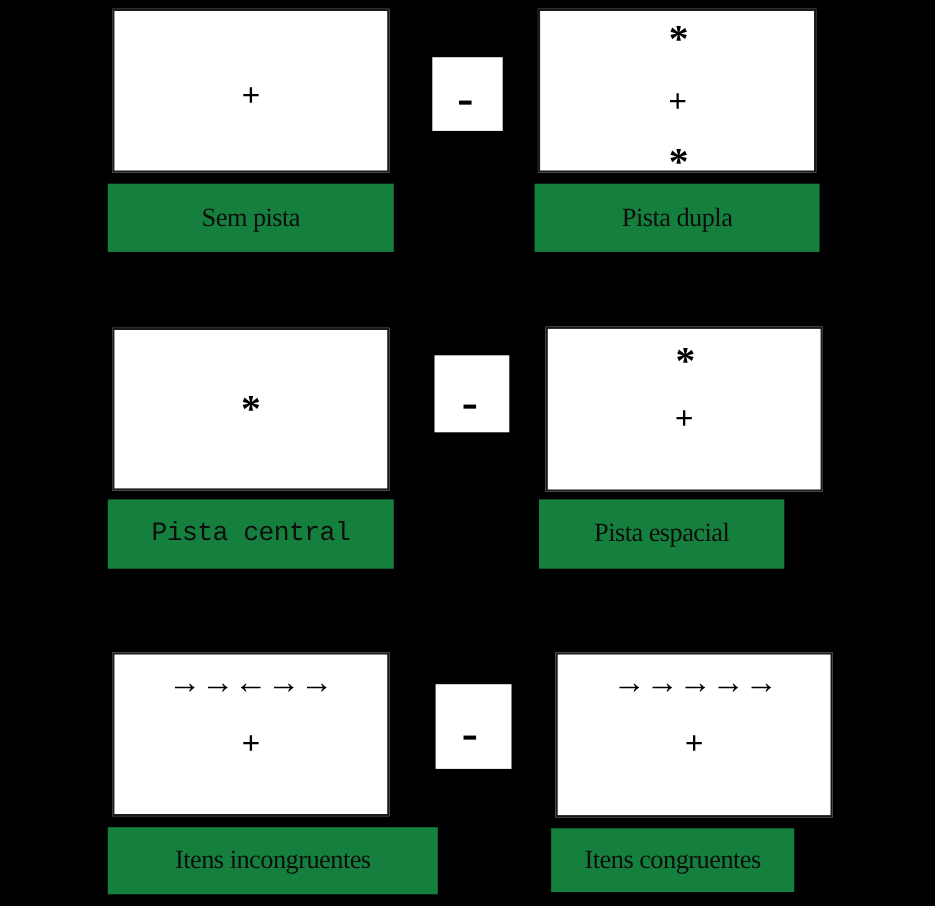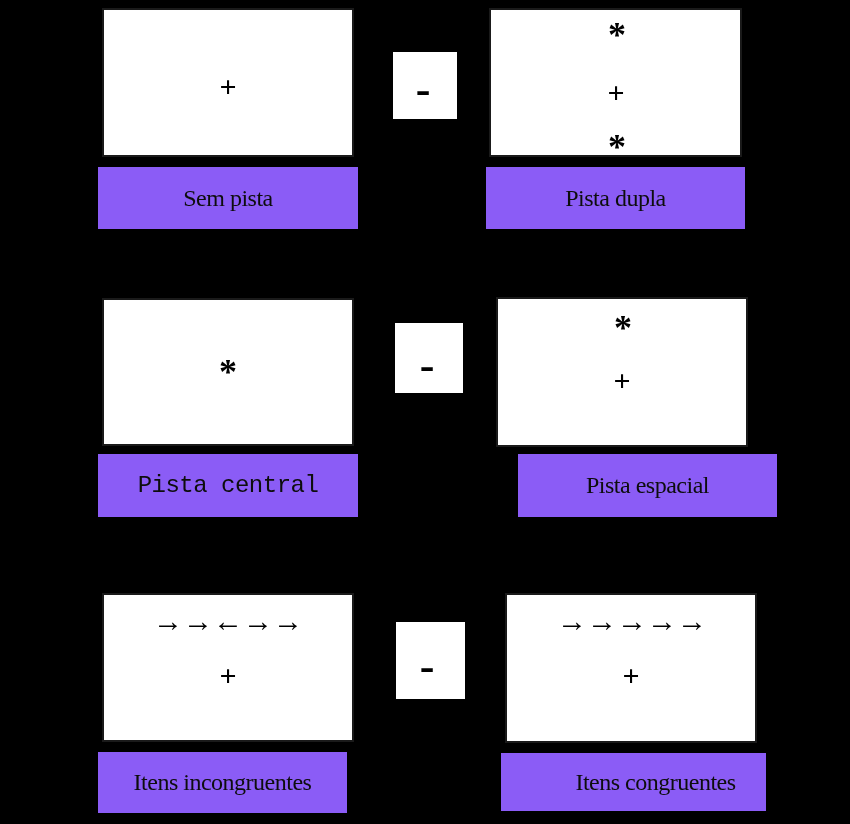--- a/index.html
+++ b/index.html
@@ -25,34 +25,34 @@
   .scr-r1l { left: 102px; top: 8px;   width: 252px; height: 149px; }
   .scr-r1r { left: 489px; top: 8px;   width: 253px; height: 149px; }
   .scr-r2l { left: 102px; top: 298px; width: 252px; height: 148px; }
   .scr-r2r { left: 496px; top: 297px; width: 252px; height: 150px; }
   .scr-r3l { left: 102px; top: 593px; width: 252px; height: 149px; }
   .scr-r3r { left: 505px; top: 593px; width: 252px; height: 150px; }
 
   
   .labelbox {
     position: absolute;
-    background: #8b5cf6;
+    background: #15803d;
     display: flex;
     align-items: center;
     justify-content: center;
     font-size: 24px;
     letter-spacing: -0.5px;
     color: #0d0d0d;
   }
   .lab-r1l { left: 98px;  top: 167px; width: 260px; height: 62px; }
   .lab-r1r { left: 486px; top: 167px; width: 259px; height: 62px; text-align: center; }
   .lab-r2l { left: 98px;  top: 454px; width: 260px; height: 63px; font-family: Liberation Mono, monospace; }
-  .lab-r2r { left: 490px; top: 454px; width: 259px; height: 63px; margin-left: 28px; }
-  .lab-r3l { left: 98px;  top: 752px; width: 249px; height: 61px; }
-  .lab-r3r { left: 501px; top: 753px; width: 221px; height: 58px; padding-left: 44px; }
+  .lab-r2r { left: 490px; top: 454px; width: 223px; height: 63px; }
+  .lab-r3l { left: 98px;  top: 752px; width: 300px; height: 61px; }
+  .lab-r3r { left: 501px; top: 753px; width: 221px; height: 58px; }
 
   
   .minusbox {
     position: absolute;
     background: #ffffff;
   }
   .mb-1 { left: 393px; top: 52px;  width: 64px; height: 67px; }
   .mb-2 { left: 395px; top: 323px; width: 68px; height: 70px; }
   .mb-3 { left: 396px; top: 622px; width: 69px; height: 77px; }
 

